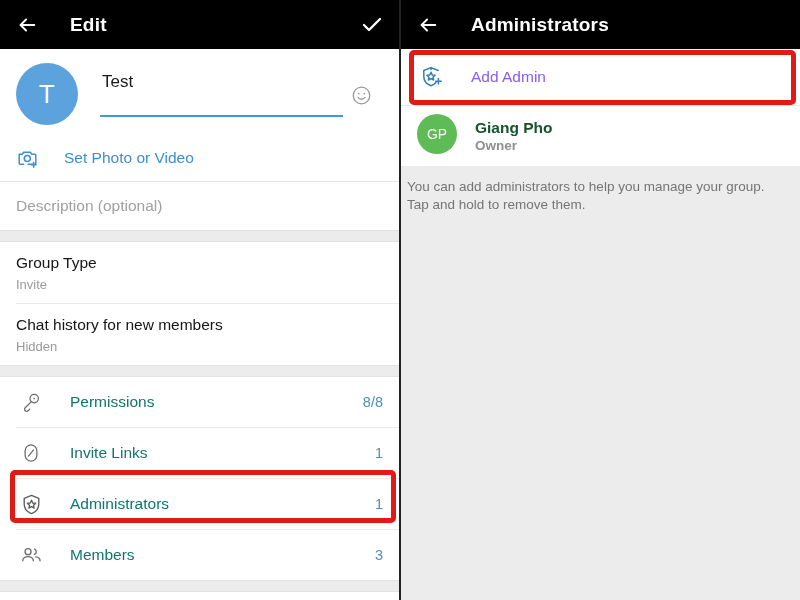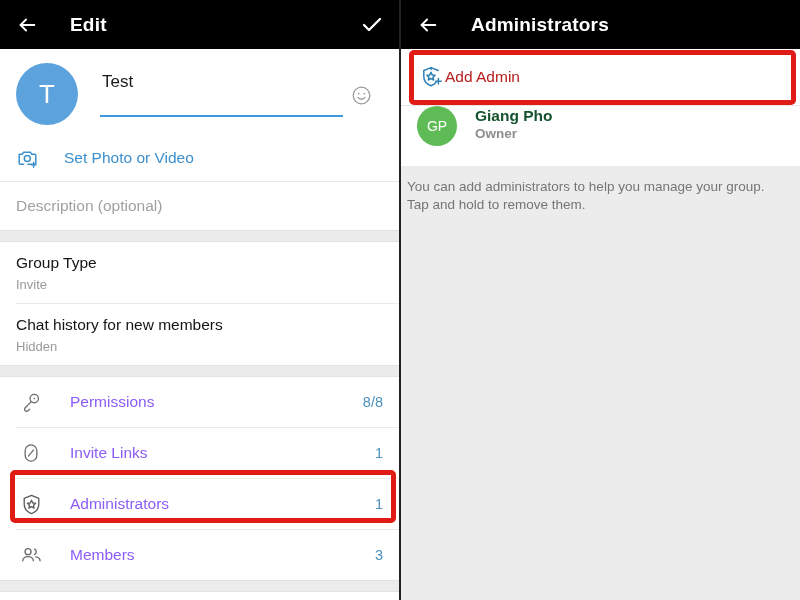--- a/index.html
+++ b/index.html
@@ -171,49 +171,50 @@
     width: 26px;
     flex: none;
     display: flex;
     align-items: center;
     justify-content: center;
   }
   .list-label {
     flex: 1;
     margin-left: 26px;
     font-size: 15.5px;
-    color: #8b5cf6;
+    color: #0f766e;
   }
   .list-count {
     font-size: 14.5px;
     color: #4b8fba;
     flex: none;
   }
 
   .bottom-white { background:#ffffff; }
 
   
   .panel-right { background: #ececec; }
   .admin-add-row {
     height: 56px;
     display: flex;
     align-items: center;
     padding: 0 16px 0 18px;
     box-sizing: border-box;
     background: #ffffff;
   }
   .admin-add-label {
-    color: #b91c1c;
-    font-size: 15.5px;
+    color: #8b5cf6;
+    font-size: 15.5px;
+    margin-left: 26px;
   }
   .admin-person-row {
     height: 60px;
     display: flex;
-    align-items: flex-start;
-    padding: 0 16px;
+    align-items: flex-end;
+    padding: 12px 16px;
     box-sizing: border-box;
     background: #ffffff;
   }
   .avatar-sm {
     width: 40px;
     height: 40px;
     border-radius: 50%;
     background: #5fbb55;
     color: #ffffff;
     font-size: 14px;

